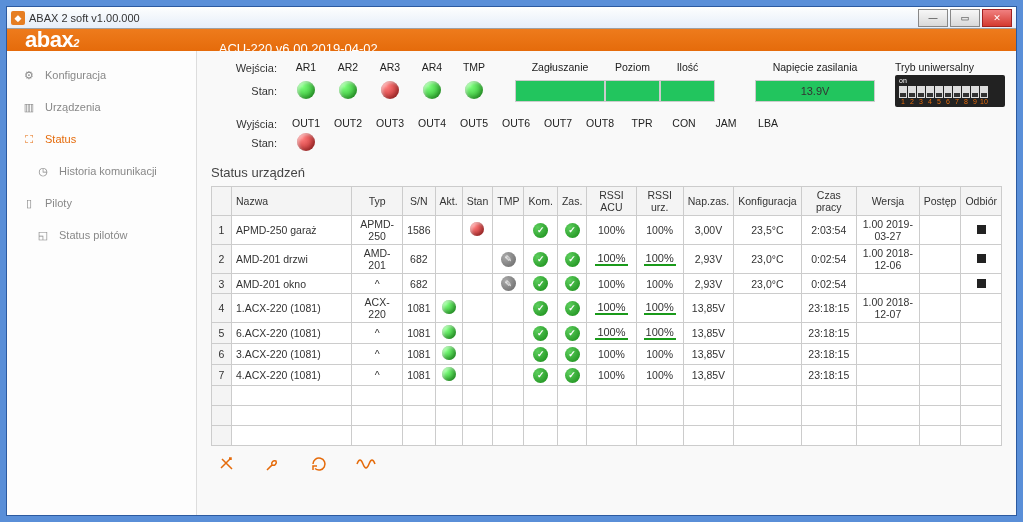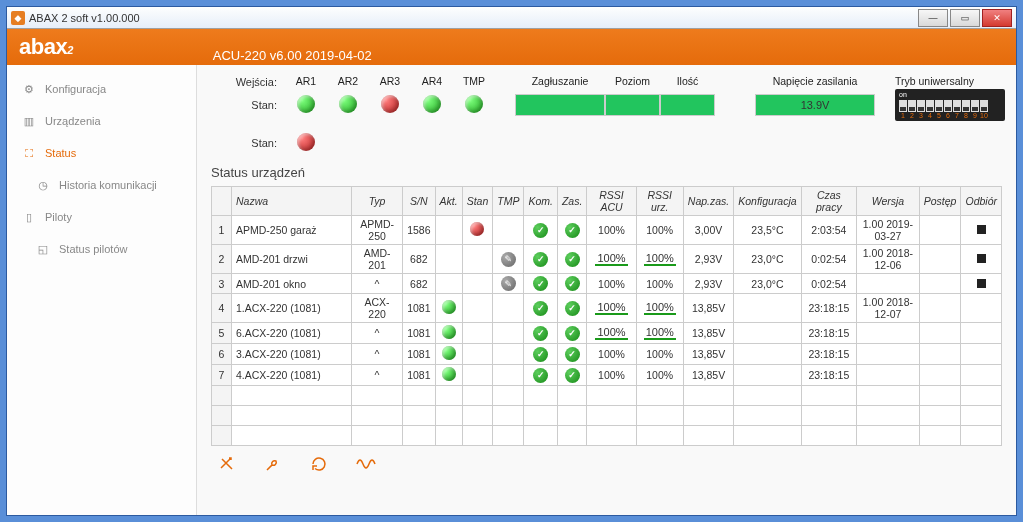--- a/index.html
+++ b/index.html
@@ -4,21 +4,21 @@
 <style>
   * { box-sizing: border-box; font-family: "Segoe UI", Arial, sans-serif; font-size: 11px; }
   body { margin: 0; background: #5a8fd8; padding: 6px; }
   .window { width: 1011px; height: 510px; background: #fff; border: 1px solid #2c5aa0; display: flex; flex-direction: column; }
   .titlebar { height: 22px; background: linear-gradient(#fdfefe,#e6eef9); display: flex; align-items: center; padding: 0 4px; border-bottom: 1px solid #a0a0a0; }
   .titlebar .ticon { width: 14px; height: 14px; background: #e67e22; border-radius: 2px; margin-right: 4px; display:inline-flex;align-items:center;justify-content:center;color:#fff;font-size:9px;}
   .titlebar .wtitle { color: #333; }
   .winbtns { margin-left: auto; display: flex; }
   .winbtn { width: 30px; height: 18px; border: 1px solid #888; margin-left: 2px; display:flex;align-items:center;justify-content:center; background: linear-gradient(#f7f7f7,#d9d9d9); color:#333; font-size:9px;}
   .winbtn.close { background: linear-gradient(#f08080,#d43a2f); color:#fff; border-color:#a02020;}
-  .topbar { height: 36px; background: linear-gradient(#ee7b1c,#e56b0b); display:flex; align-items:center; color:#fff; padding:0 12px; }
+  .topbar { height: 22px; background: linear-gradient(#ee7b1c,#e56b0b); display:flex; align-items:center; color:#fff; padding:0 18px; }
   .logo { font-family: Arial; font-weight: bold; font-size: 22px; letter-spacing: -0.5px; }
   .logo .num { font-style: italic; font-weight: bold; }
   .device { margin-left: 140px; font-size: 13px; margin-top: 16px; }
   .topicons { margin-left:auto; display:flex; gap:14px; align-items:center;}
   .topicons span { display:inline-flex; align-items:center; gap:4px; color:#fff; }
   .topicons svg { stroke:#fff; fill:none; stroke-width:1.5;}
   .main { flex:1; display:flex; background:#f9f9f9; overflow:hidden;}
   .sidebar { width: 190px; border-right:1px solid #ddd; background:#fdfdfd; padding:8px 0;}
   .sbitem { padding:8px 14px; display:flex; align-items:center; gap:8px; color:#888; cursor:pointer;}
   .sbitem.sub { padding-left: 28px; font-size:10.5px;}
@@ -36,21 +36,21 @@
   .hdr { font-size:10.5px; color:#222; text-align:center; padding-bottom:2px;}
   .valbox { border:1px solid #ccc; background:#22c55e; height:22px; display:flex;align-items:center;justify-content:center;}
   .dip { width:110px; height:32px; background:#222; border-radius:2px; padding:2px 4px; display:flex; flex-direction:column; justify-content:space-between;}
   .diprow{display:flex;gap:1px;}
   .dipsw{width:8px;height:12px;background:#ddd;position:relative;}
   .dipsw::after{content:"";position:absolute;left:1px;right:1px;bottom:1px;height:4px;background:#333;}
   .dipnum{display:flex;gap:1px;}
   .dipnum span{width:8px;text-align:center;color:#e56b0b;font-size:7px;}
   .devtable { width:100%; border-collapse:collapse; margin-top:4px;}
   .devtable th, .devtable td { border:1px solid #ccc; padding:2px 4px; font-size:10.5px; background:#fff; text-align:center; height:20px;}
-  .devtable th { background:#f4f4f4; font-weight:normal;font-style:italic;}
+  .devtable th { background:#f4f4f4; font-weight:normal;}
   .devtable th.name, .devtable td.name { text-align:left; width:120px;}
   .devtable td.rn { background:#f4f4f4; width:20px;}
   .check{width:15px;height:15px;border-radius:50%;display:inline-flex;align-items:center;justify-content:center;background:radial-gradient(circle at 30% 30%,#5cce5c,#178a17);color:#fff;font-size:9px;font-weight:bold;}
   .graycirc{width:15px;height:15px;border-radius:50%;display:inline-flex;align-items:center;justify-content:center;background:radial-gradient(circle at 30% 30%,#aaa,#666);color:#fff;font-size:9px;}
   .sq{width:9px;height:9px;background:#222;display:inline-block;}
   .underl{border-bottom:2px solid #1a9a1a;display:inline-block;padding:0 2px;}
   .bottombar{display:flex;gap:26px;padding:8px 6px;align-items:center;}
   .bottombar span{color:#e56b0b;}
   .sep { height: 10px; }
 </style>
@@ -168,20 +168,35 @@
                   <span>8</span>
                   <span>9</span>
                   <span>10</span>
                 </div>
             </div>
           </div>
         </div>
 
         <div class="sep"></div>
 
+        <div class="outrow">
+          <div class="iolabel">Wyjścia:</div>
+          <div class="hdr">OUT1</div>
+          <div class="hdr">OUT2</div>
+          <div class="hdr">OUT3</div>
+          <div class="hdr">OUT4</div>
+          <div class="hdr">OUT5</div>
+          <div class="hdr">OUT6</div>
+          <div class="hdr">OUT7</div>
+          <div class="hdr">OUT8</div>
+          <div class="hdr">TPR</div>
+          <div class="hdr">CON</div>
+          <div class="hdr">JAM</div>
+          <div class="hdr">LBA</div>
+        </div>
         <div class="outrow">
           <div class="iolabel">Stan:</div>
           <div class="iocell"><span class="dot red"></span></div>
           <div class="iocell"></div>
             <div class="iocell"></div>
             <div class="iocell"></div>
             <div class="iocell"></div>
             <div class="iocell"></div>
             <div class="iocell"></div>
             <div class="iocell"></div>

